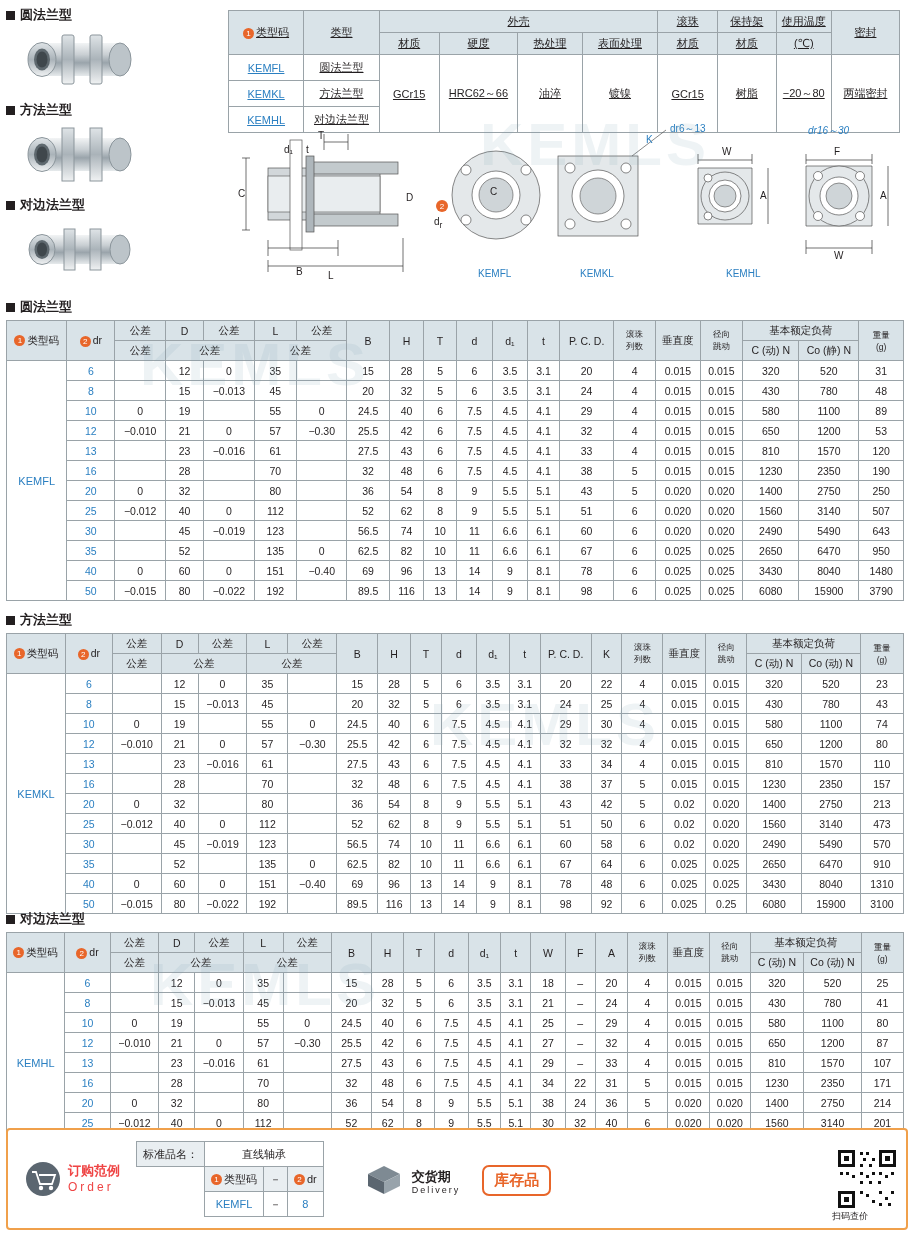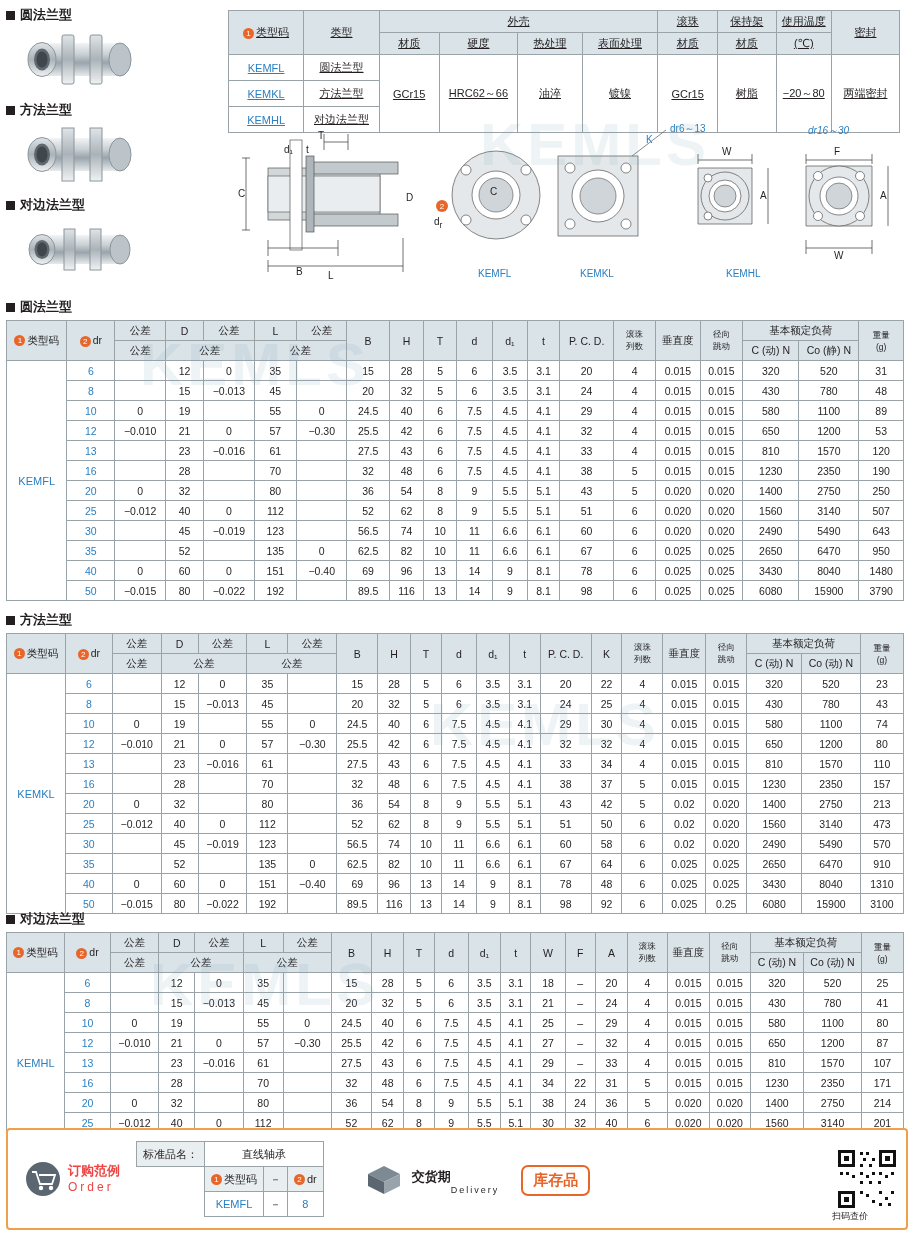--- a/index.html
+++ b/index.html
@@ -71,21 +71,21 @@
   }
   .order-inner{display:flex;height:100%;align-items:center;}
   .ord-cart{width:128px;display:flex;align-items:center;justify-content:center;gap:6px;}
   .ord-cart .txt{font-size:13px;color:#ef4444;font-weight:bold;line-height:1.25;}
   .ord-cart .txt small{display:block;font-size:12px;letter-spacing:3px;font-weight:normal;}
   .ord-table{border-collapse:collapse;font-size:11px;}
   .ord-table td,.ord-table th{border:1px solid #9aa3a8;padding:2px 6px;text-align:center;height:20px;}
   .ord-table .hd{background:#e9eef1;}
   .deliv{display:flex;align-items:flex-end;gap:8px;margin-left:40px;}
   .deliv .txt{font-size:13px;font-weight:bold;line-height:1.25;}
-  .deliv .txt small{display:block;font-size:9px;letter-spacing:2px;font-weight:normal;margin-left:39px;}
+  .deliv .txt small{display:block;font-size:9px;letter-spacing:2px;font-weight:normal;}
   .stock{
     border:2px solid #e8662a;color:#e8662a;font-size:15px;font-weight:bold;
     padding:4px 10px;border-radius:7px;margin-left:14px;background:#fff;
   }
   .qr{width:62px;height:62px;margin-left:auto;margin-right:8px;position:relative;}
   .qr .cap{position:absolute;bottom:-13px;left:-4px;font-size:9px;color:#231f20;white-space:nowrap;}
 </style>
 </head>
 <body>
 

